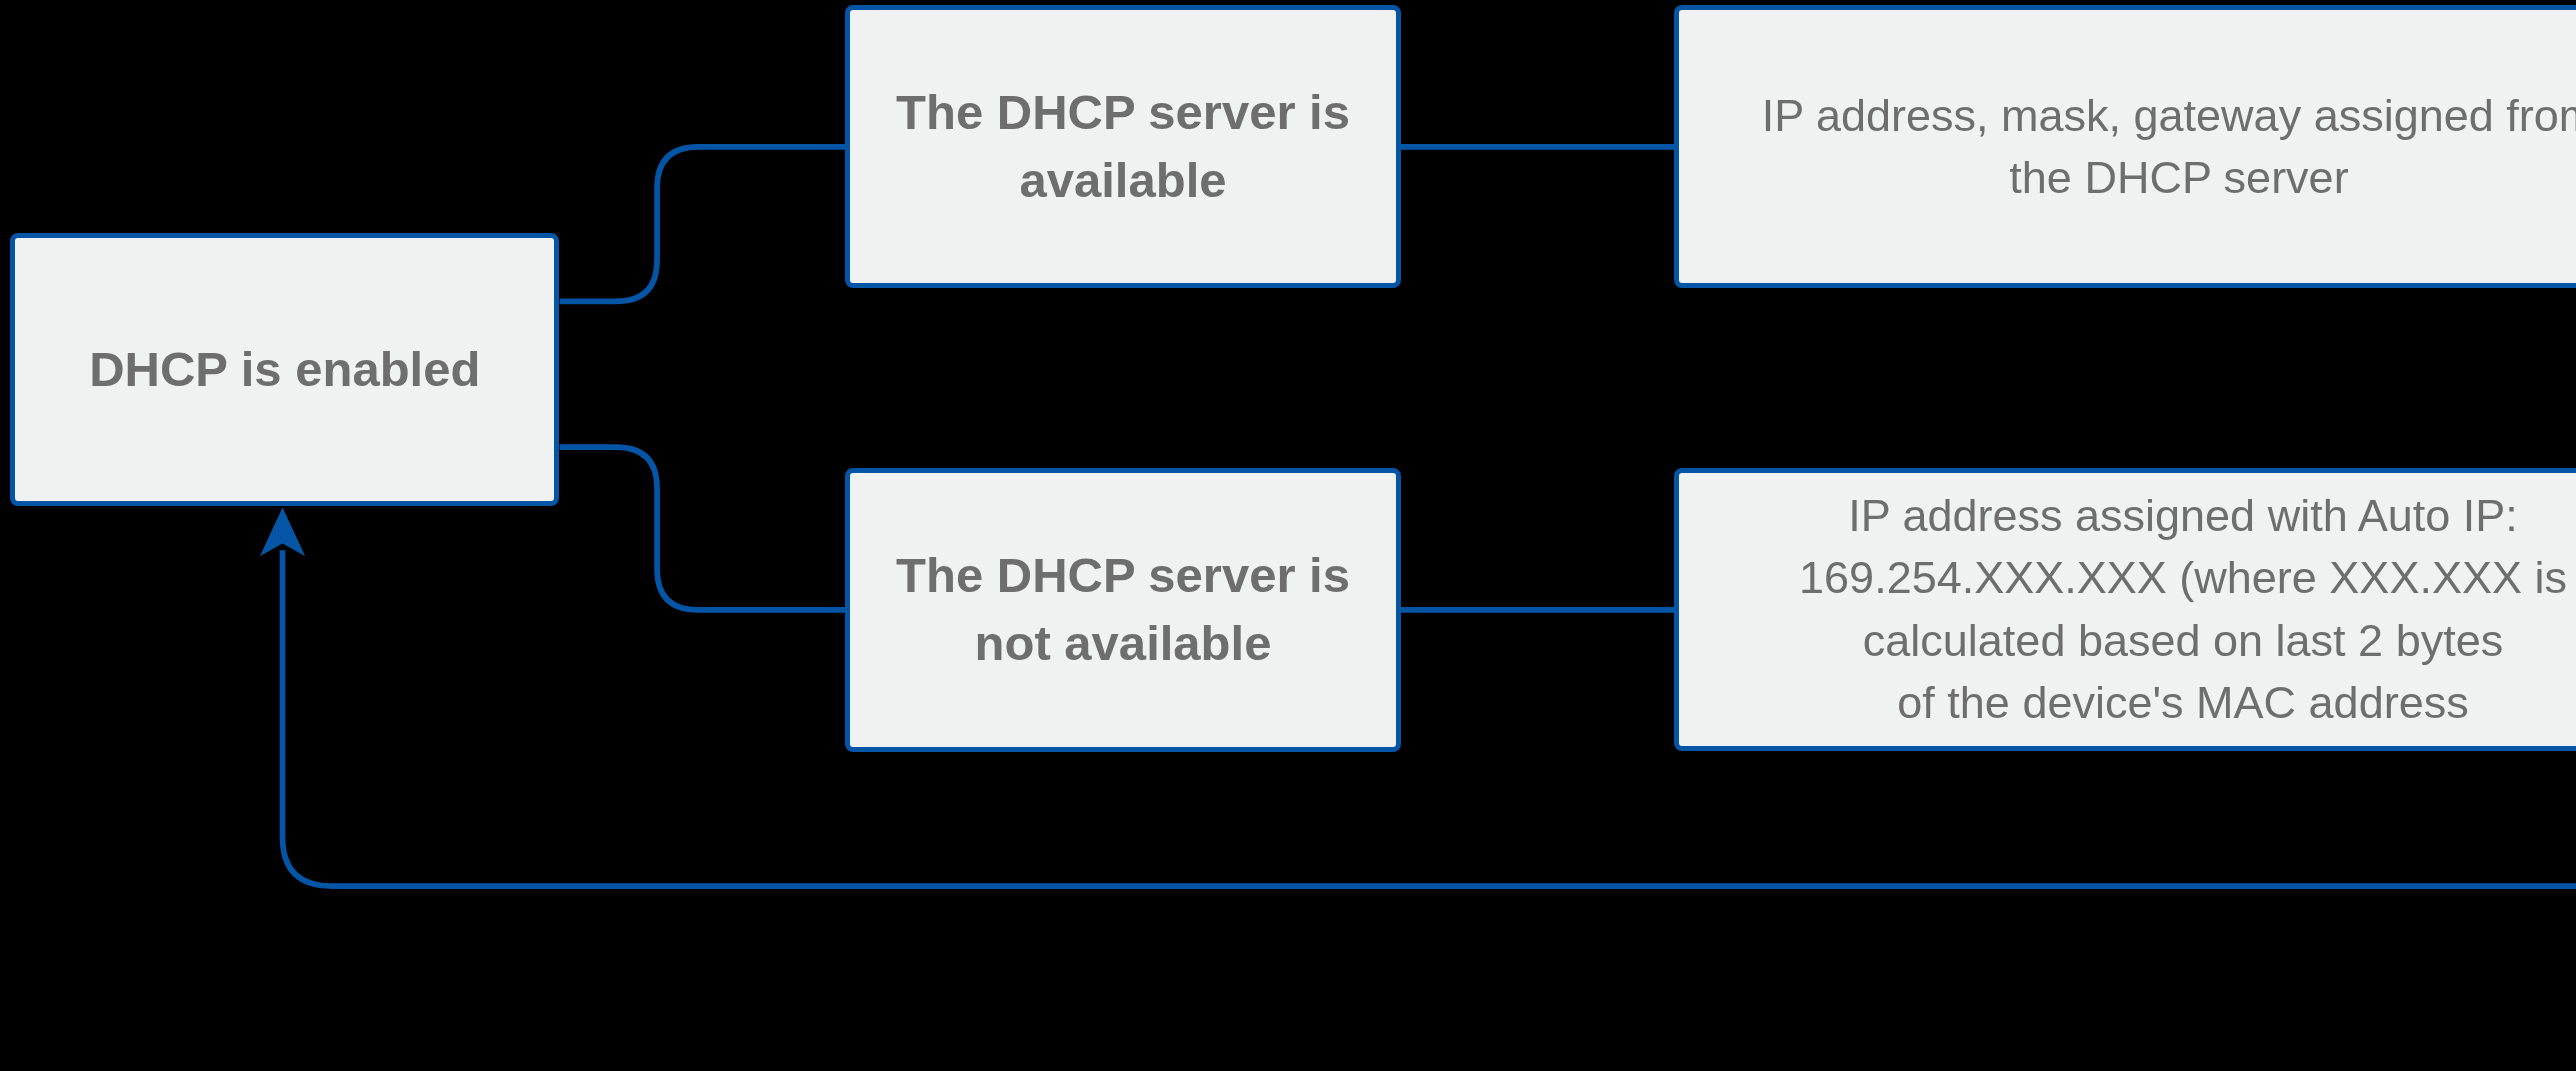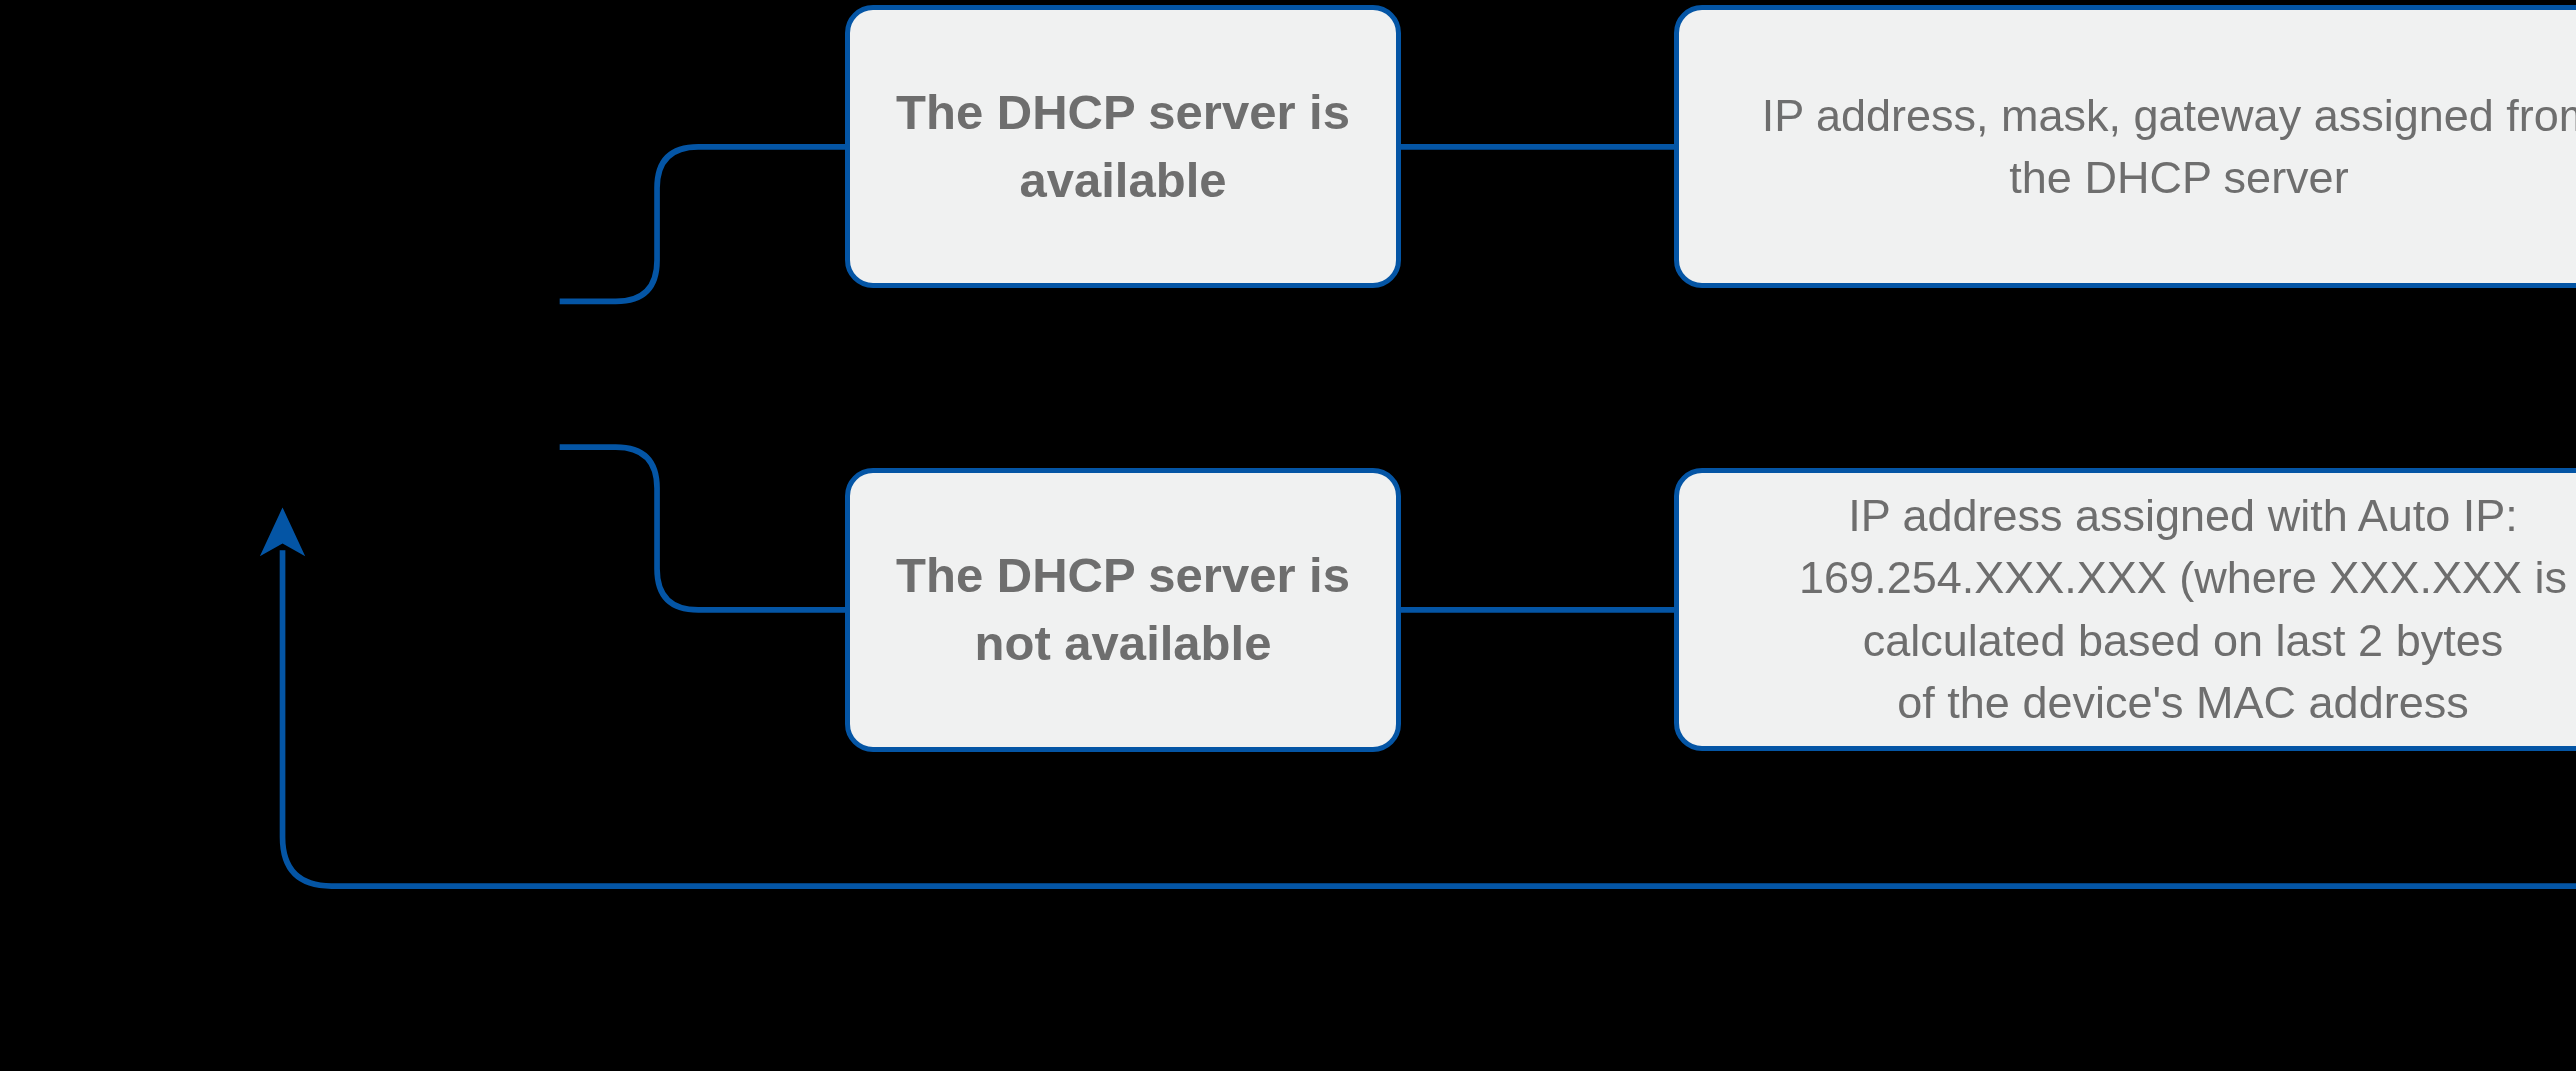--- a/index.html
+++ b/index.html
@@ -29,21 +29,21 @@
   }
   .arrowhead {
     fill: #0455a5;
     stroke: none;
   }
   .node {
     position: absolute;
     box-sizing: border-box;
     background: #f0f1f1;
     border: 5.2px solid #0455a5;
-    border-radius: 28px;
+    border-radius: 8px;
     display: flex;
     align-items: center;
     justify-content: center;
     text-align: center;
     color: #6e6e6e;
     white-space: pre-line;
     line-height: 1.38;
     padding: 0 20.6px;
   }
   .node.bold {
@@ -79,20 +79,21 @@
 
   <svg id="connector-layer" viewBox="0 0 5481 2079" xmlns="http://www.w3.org/2000/svg">
     <path class="edge" d="M 1086 585 H 1195 Q 1275 585 1275 505 V 365 Q 1275 285 1355 285 H 1645"></path>
     <path class="edge" d="M 1086 868 H 1195 Q 1275 868 1275 948 V 1104 Q 1275 1184 1355 1184 H 1645"></path>
     <path class="edge" d="M 2718 285 H 3255"></path>
     <path class="edge" d="M 2718 1184 H 3255"></path>
     <path class="edge" d="M 5220 1184 H 5310 Q 5405 1184 5405 1279 V 1625 Q 5405 1720 5310 1720 H 643 Q 548 1720 548 1625 V 1068"></path>
     <polygon class="arrowhead" points="548,985 592,1080 548,1055 504,1080"></polygon>
   </svg>
 
+  <div id="node-dhcp-enabled" class="node bold">DHCP is enabled</div>
 
   <div id="node-server-available" class="node bold">The DHCP server is
 available</div>
 
   <div id="node-ip-from-dhcp" class="node regular">IP address, mask, gateway assigned from
 the DHCP server</div>
 
   <div id="node-server-not-avail" class="node bold">The DHCP server is
 not available</div>
 

